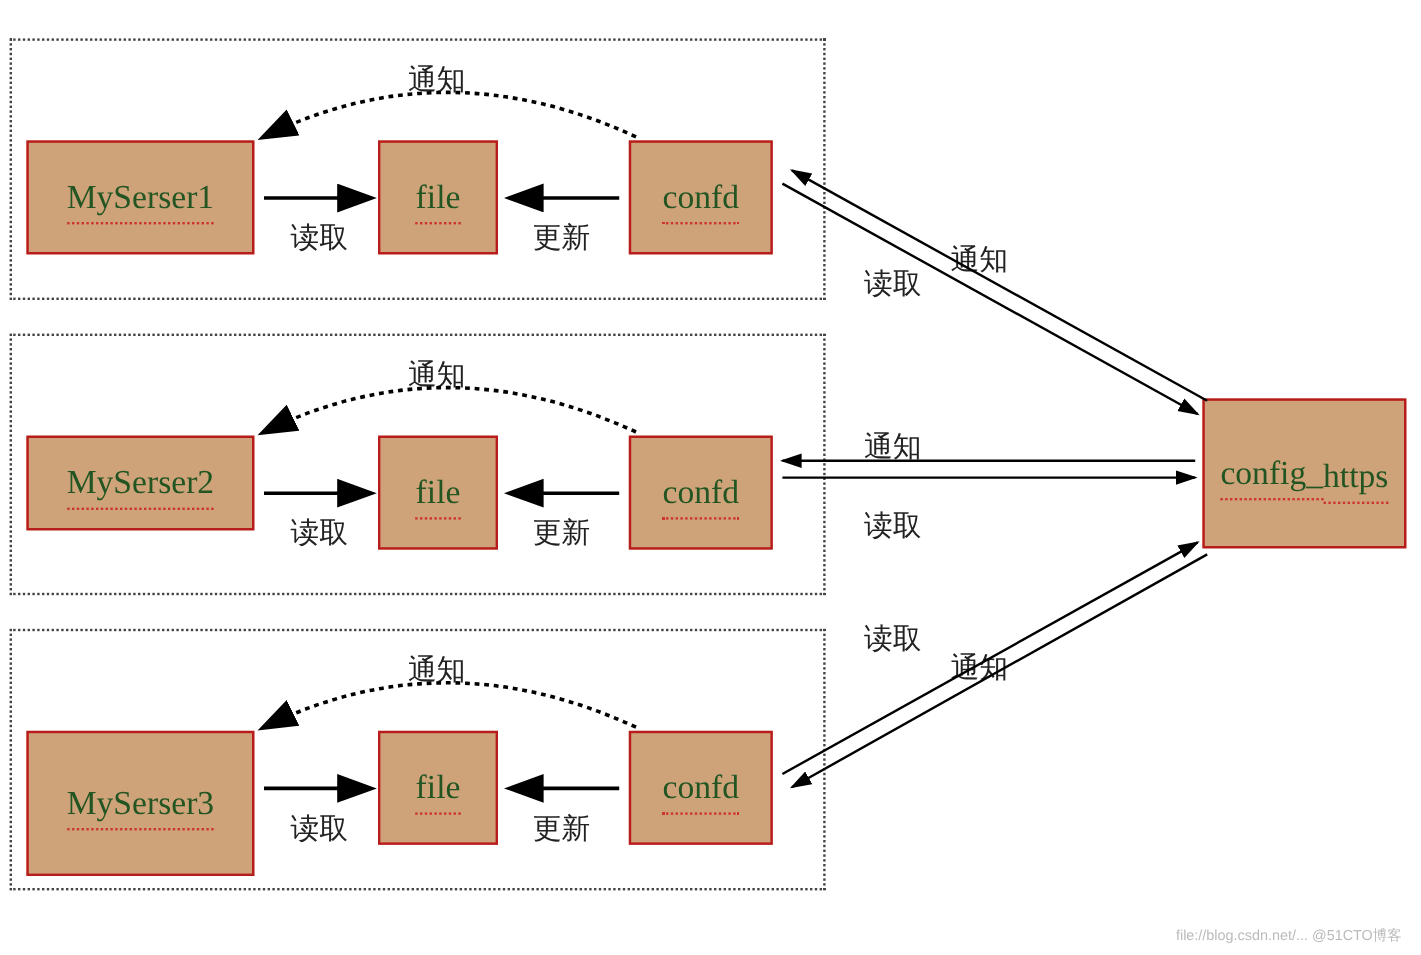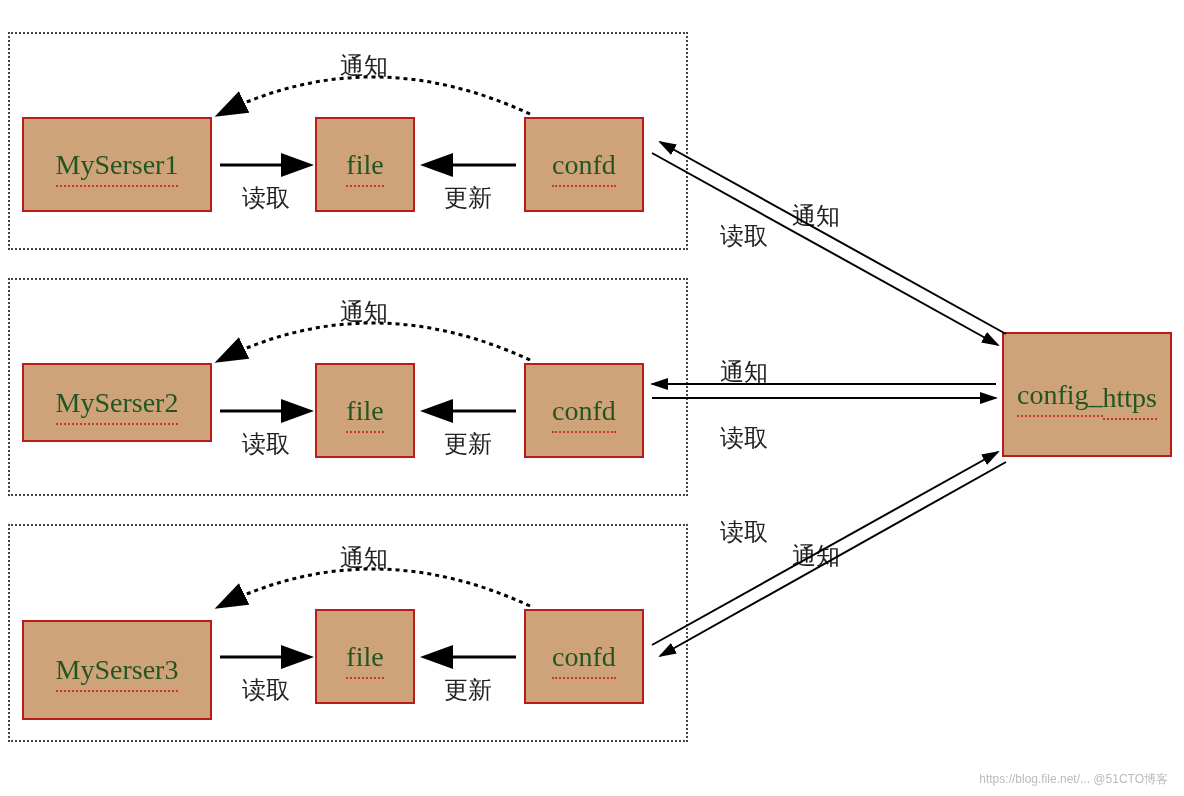--- a/index.html
+++ b/index.html
@@ -75,21 +75,21 @@
 <div class="box" style="left:22px; top:363px; width:190px; height:79px;">
     <span>MySerser2</span>
   </div>
 <div class="box" style="left:315px; top:363px; width:100px; height:95px;">
     <span>file</span>
   </div>
 <div class="box" style="left:524px; top:363px; width:120px; height:95px;">
     <span>confd</span>
   </div>
 
-<div class="box" style="left:22px; top:609px; width:190px; height:100px;margin-top:11px;">
+<div class="box" style="left:22px; top:609px; width:190px; height:121px;">
     <span>MySerser3</span>
   </div>
 <div class="box" style="left:315px; top:609px; width:100px; height:95px;">
     <span>file</span>
   </div>
 <div class="box" style="left:524px; top:609px; width:120px; height:95px;">
     <span>confd</span>
   </div>
 
 <div class="box" style="left:1002px; top:332px; width:170px; height:125px; ">
@@ -111,21 +111,21 @@
 
 <div class="label" style="left:720px; top:220px;">读取</div>
 <div class="label" style="left:792px; top:200px;">通知</div>
 
 <div class="label" style="left:720px; top:356px;">通知</div>
 <div class="label" style="left:720px; top:422px;">读取</div>
 
 <div class="label" style="left:720px; top:516px;">读取</div>
 <div class="label" style="left:792px; top:540px;">通知</div>
 
-<div class="watermark">https://blog.file.net/... @51CTO博客</div>
+<div class="watermark">file://blog.csdn.net/... @51CTO博客</div>
 
 <svg class="overlay">
   <defs>
     <marker id="ah" markerWidth="10" markerHeight="10" refX="8" refY="3" orient="auto" markerUnits="strokeWidth">
       <path d="M0,0 L0,6 L9,3 z" fill="#000"></path>
     </marker>
     <marker id="ahb" markerWidth="12" markerHeight="12" refX="9" refY="4" orient="auto" markerUnits="strokeWidth">
       <path d="M0,0 L0,8 L11,4 z" fill="#000"></path>
     </marker>
   </defs>

